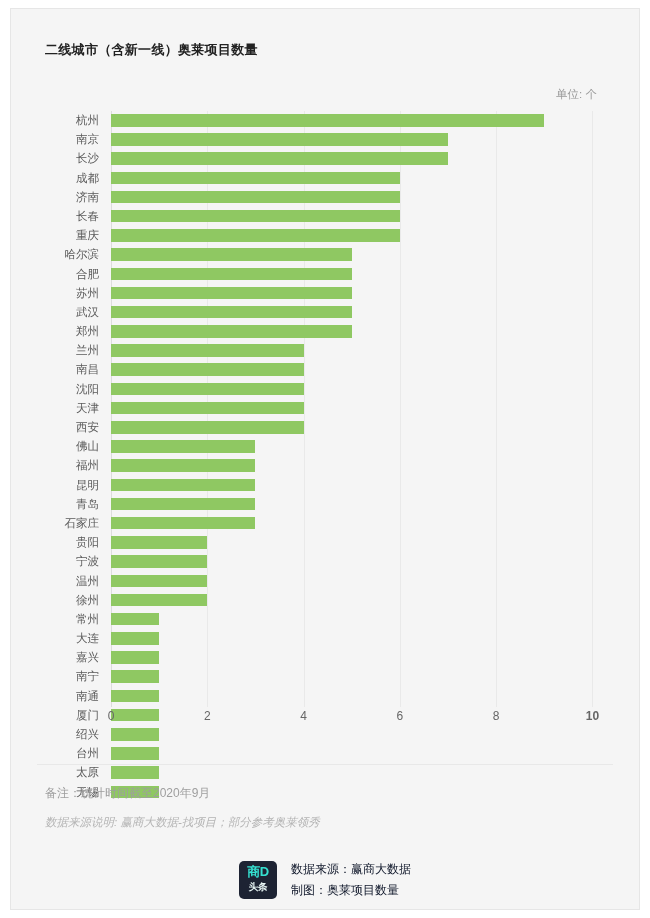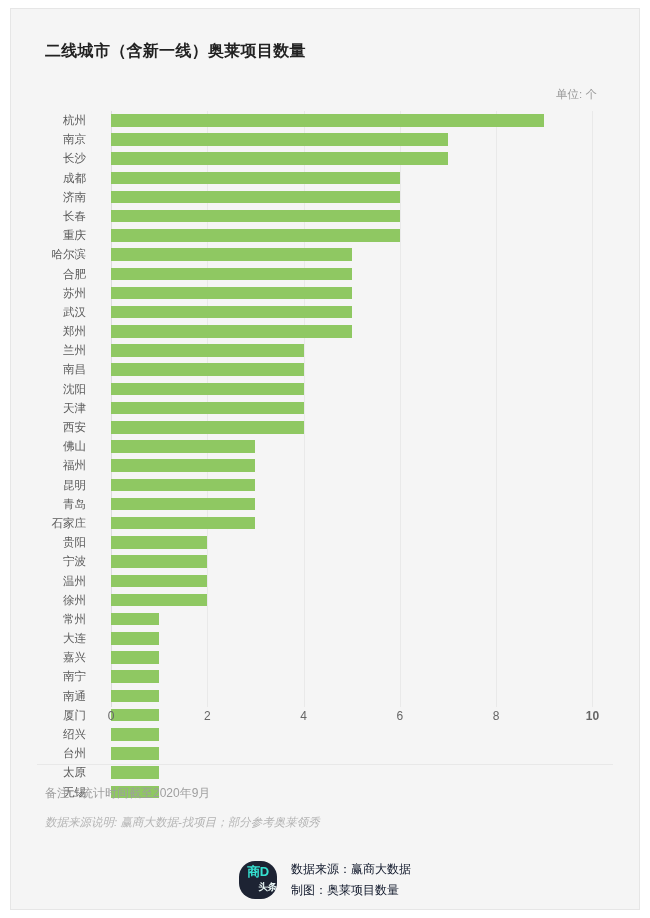--- a/index.html
+++ b/index.html
@@ -22,21 +22,21 @@
     width: 630px;
     height: 902px;
     background: #f5f5f5;
     border: 1px solid #e6e6e6;
     box-sizing: border-box;
   }
   .chart-title {
     position: absolute;
     left: 34px;
     top: 32px;
-    font-size: 16px;
+    font-size: 13px;
     font-weight: bold;
     color: #222222;
     letter-spacing: 0.3px;
     white-space: nowrap;
   }
   .unit-label {
     position: absolute;
     right: 42px;
     top: 78px;
     font-size: 11.5px;
@@ -83,21 +83,21 @@
   }
   .row {
     position: relative;
     height: 19.2px;
     display: flex;
     align-items: center;
   }
   .cat-label {
     width: 100%;
     text-align: right;
-    padding-right: 25px;
+    padding-right: 12px;
     box-sizing: border-box;
     font-size: 11.5px;
     color: #5a5a5a;
     line-height: 19.2px;
     white-space: nowrap;
   }
   .bar-track {
     position: relative;
     width: 100%;
     height: 19.2px;
@@ -166,41 +166,41 @@
     top: 852px;
     display: flex;
     justify-content: center;
     align-items: center;
     gap: 14px;
   }
   .logo {
     position: relative;
     width: 38px;
     height: 38px;
-    border-radius: 16px;
+    border-radius: 5px;
     background: #1d2333;
     overflow: hidden;
     flex: none;
   }
   .logo .l1 {
     position: absolute;
     left: 0; right: 0;
     top: 4px;
     text-align: center;
     font-size: 13px;
     font-weight: bold;
     color: #35e0d0;
     line-height: 14px;
     letter-spacing: -0.5px;
   }
   .logo .l2 {
     position: absolute;
     left: 0; right: 0;
     top: 20px;
-    text-align: right;
+    text-align: center;
     font-size: 9.5px;
     font-weight: bold;
     color: #e9f7f6;
     line-height: 11px;
     letter-spacing: -0.3px;
   }
   .credit-text {
     display: flex;
     flex-direction: column;
     justify-content: center;

